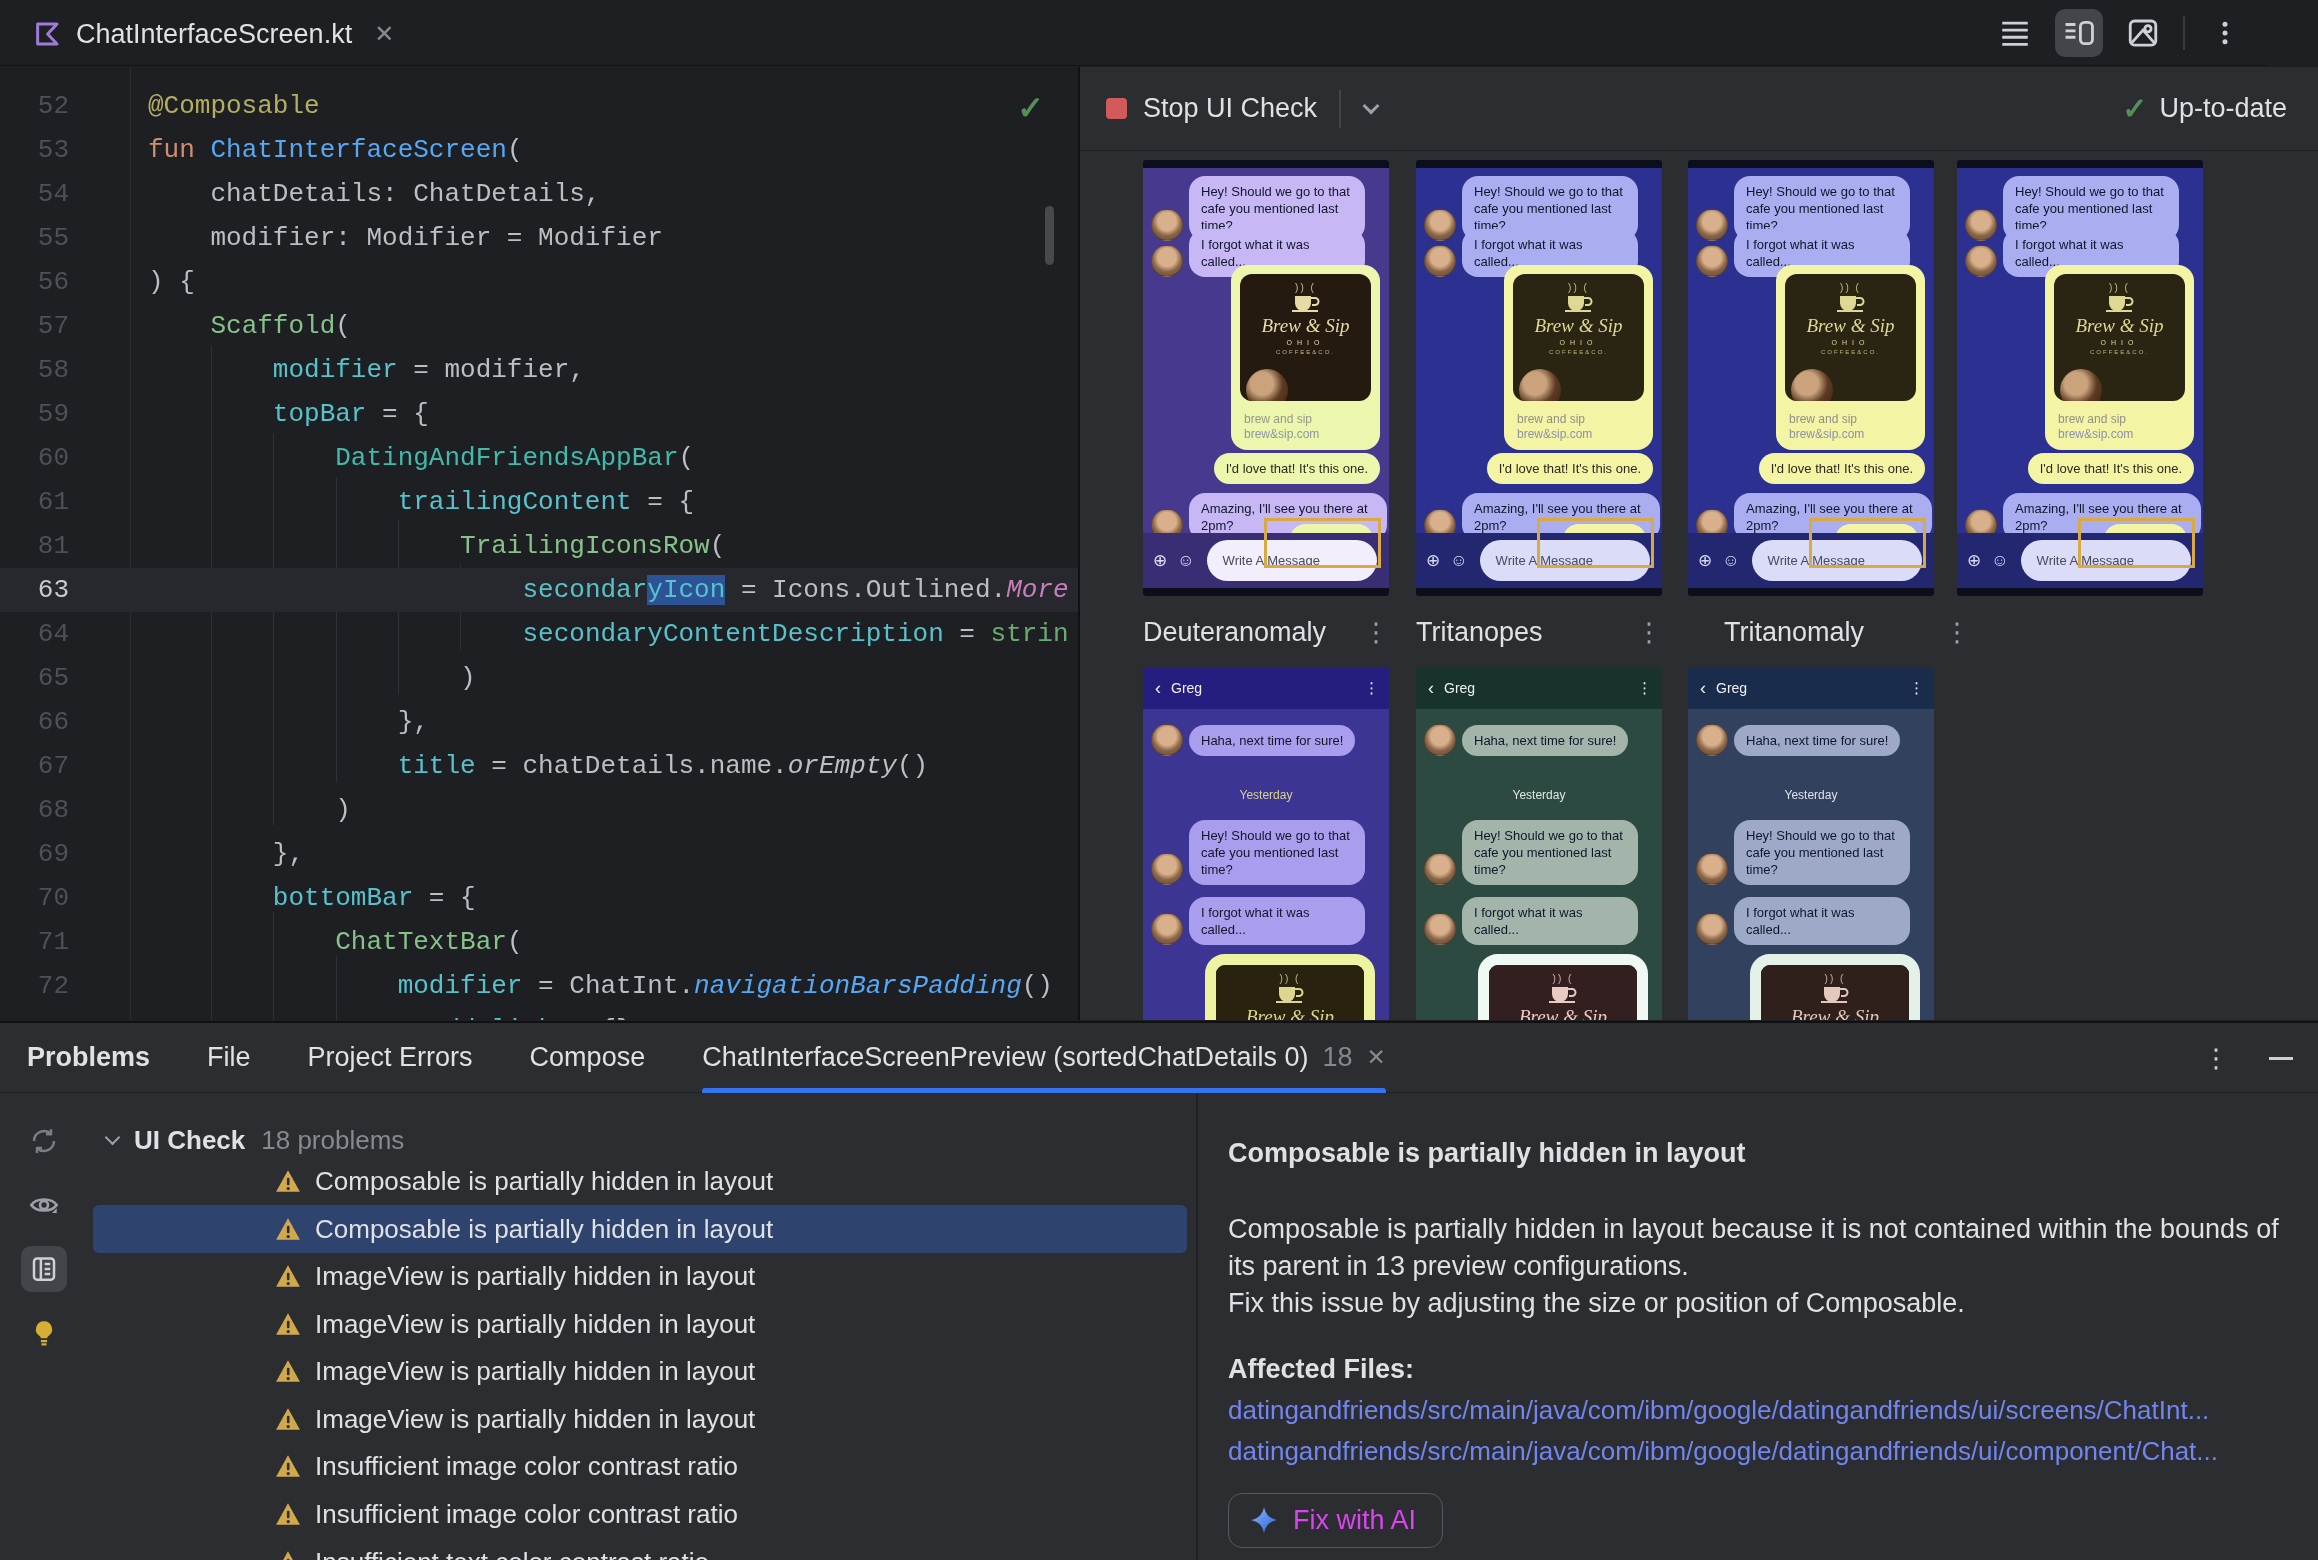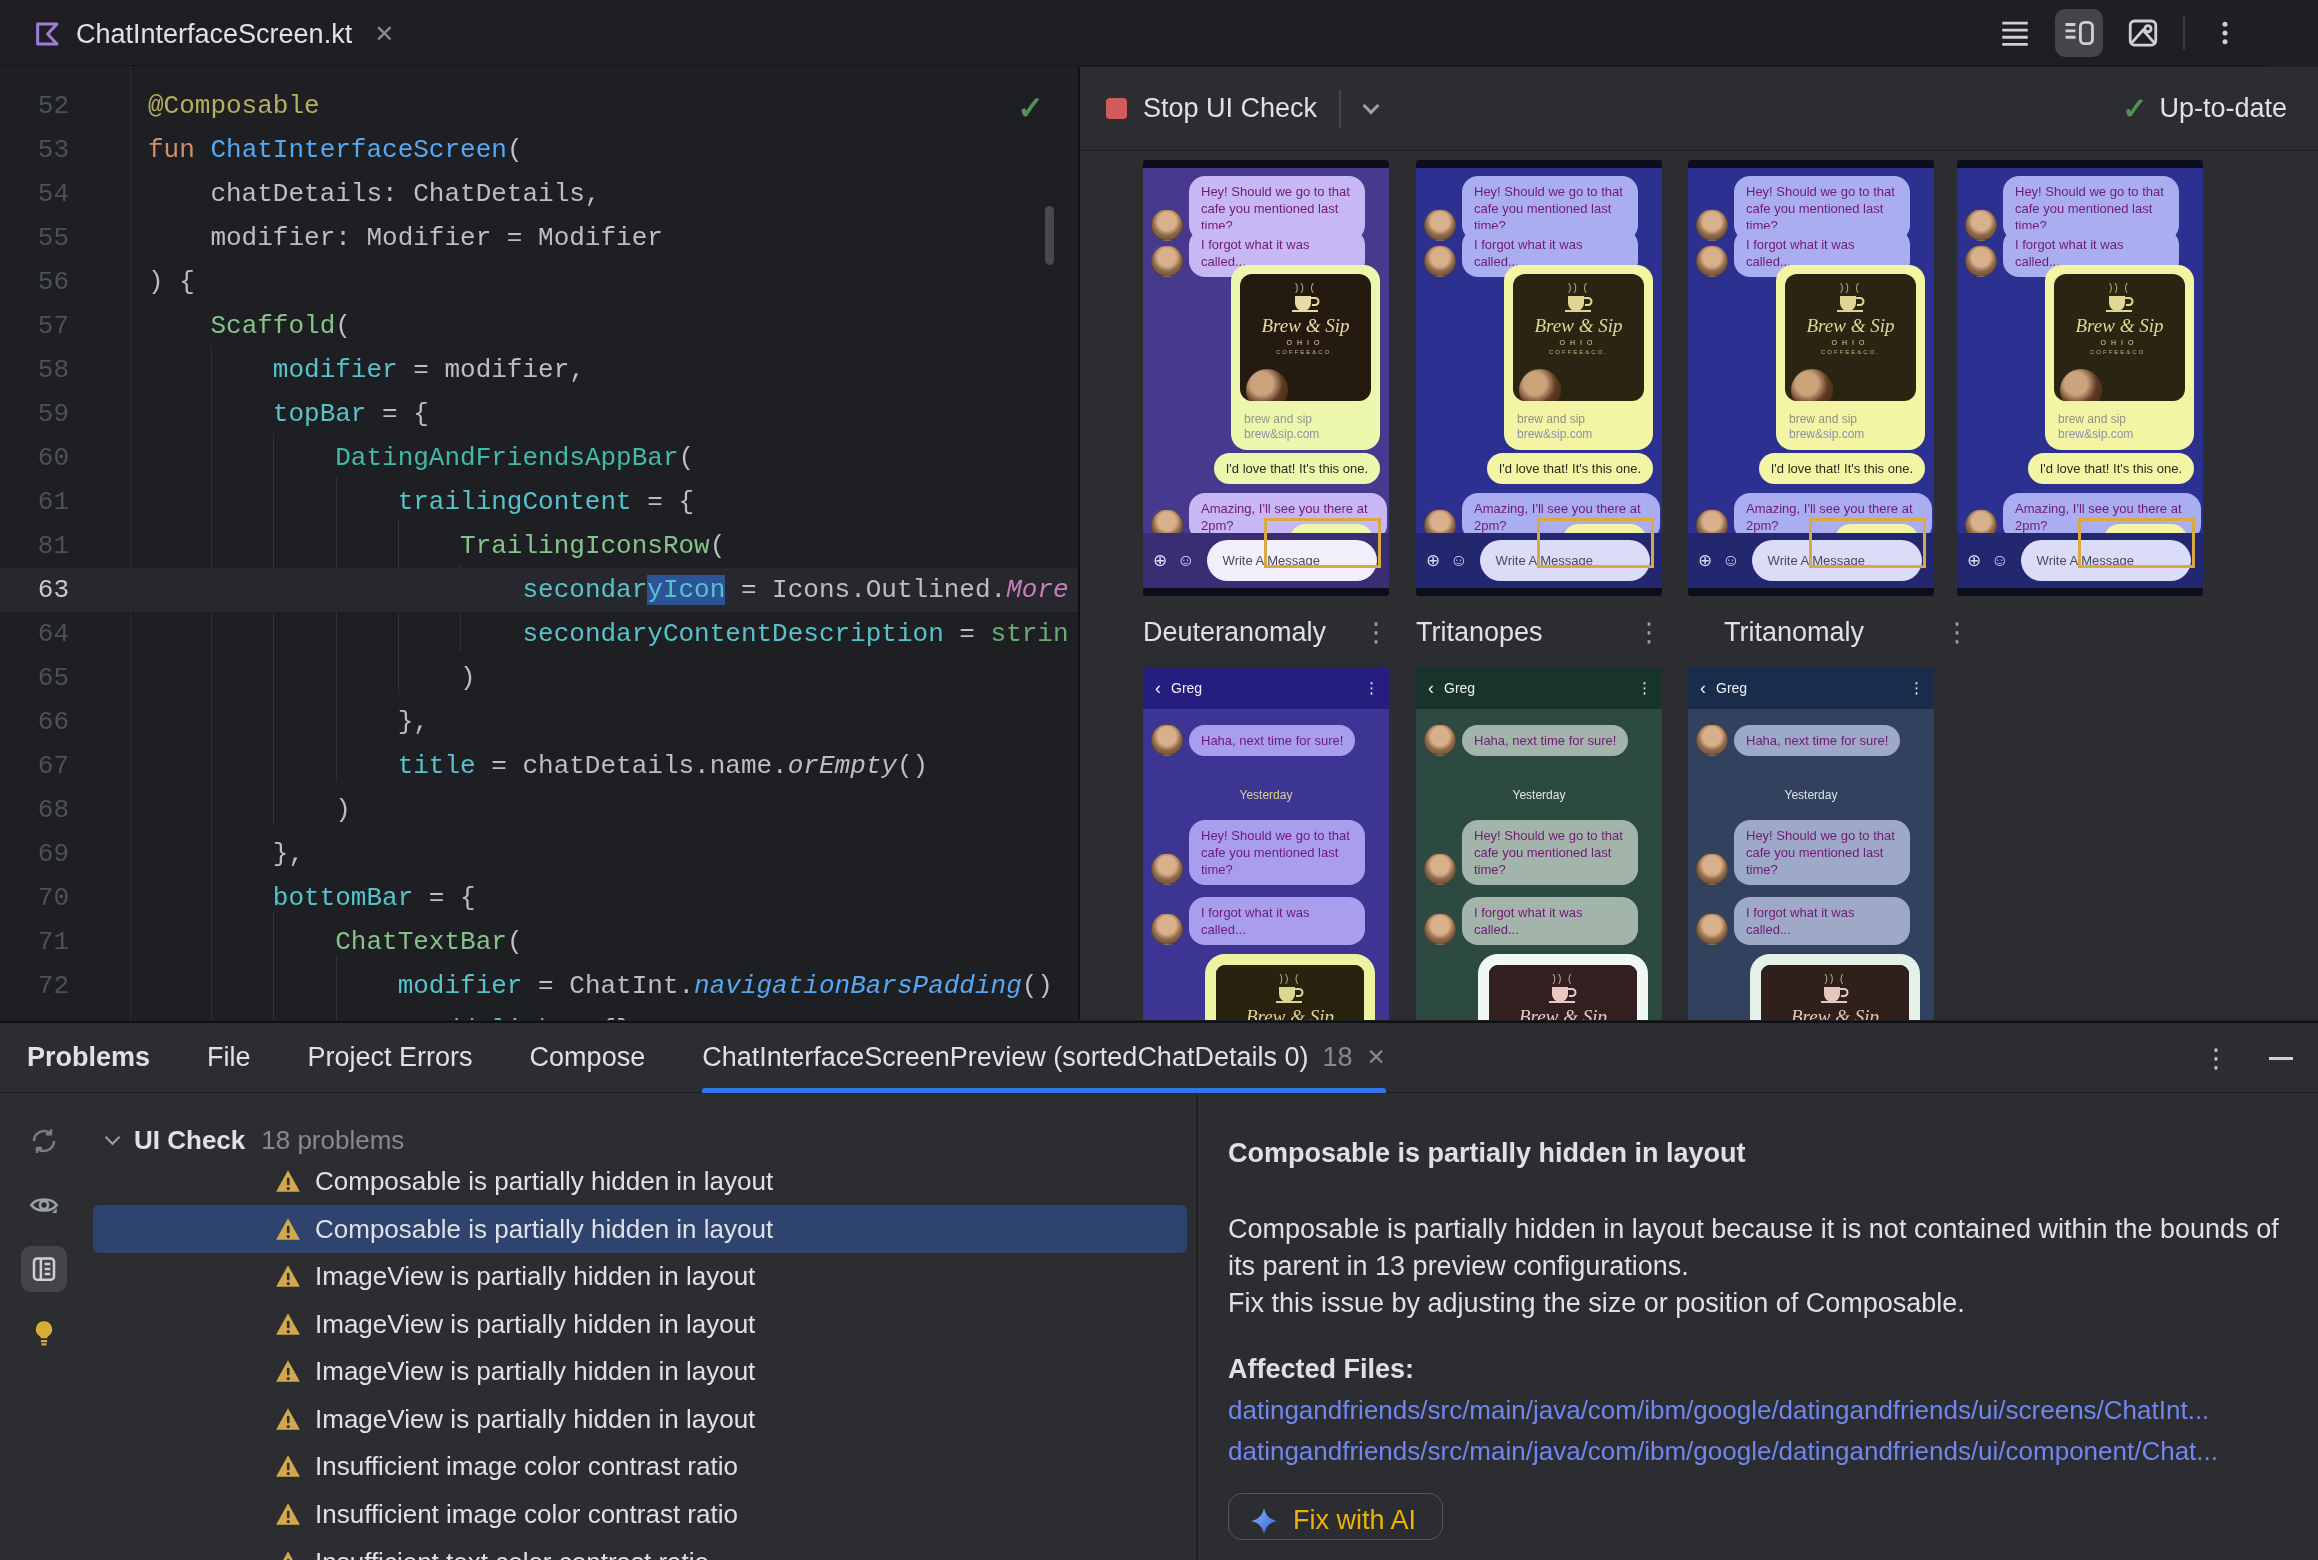--- a/index.html
+++ b/index.html
@@ -46,21 +46,21 @@
   .stop-square { width:21px; height:21px; border-radius:4px; background:#d15b5b; }
   .stop-label { font-size:27px; color:#dfe1e5; }
   .pv-sep { width:2px; height:38px; background:#43454a; margin-left:22px; }
   .chev { width:12px; height:12px; border-right:3px solid #9da0a8; border-bottom:3px solid #9da0a8; transform:rotate(45deg); margin:-6px 0 0 24px; }
   .uptodate { margin-left:auto; margin-right:32px; display:flex; align-items:center; gap:12px; }
   .uptodate .ck { color:#549159; font-size:30px; font-weight:bold; }
   .uptodate .txt { font-size:27px; color:#dfe1e5; }
   #pv-canvas { position:absolute; left:0; top:85px; width:1239px; height:868px; overflow:hidden; }
   .phone { position:absolute; width:246px; overflow:hidden; border-radius:3px; }
   .bezel { position:absolute; left:0; width:100%; background:#0d0e1c; }
-  .bubble { border-radius:16px; padding:7px 12px; font-size:13px; line-height:17px; color:#701a75; max-width:176px; }
+  .bubble { border-radius:16px; padding:7px 12px; font-size:13px; line-height:17px; color:#0f172a; max-width:176px; }
   .mrow { position:absolute; display:flex; align-items:flex-end; gap:6px; left:8px; }
   .avatar { width:32px; height:32px; border-radius:50%; background:radial-gradient(circle at 50% 38%, #d9b08c 0 38%, #8a6547 60%, #5d4330 100%); flex:0 0 32px; border:1px solid rgba(0,0,0,.25); }
   .card { position:absolute; border-radius:16px; overflow:hidden; }
   .card-img { position:relative; border-radius:12px; margin:9px; overflow:hidden; display:flex; flex-direction:column; align-items:center; }
   .ci-steam { font-size:10px; letter-spacing:2px; margin-top:8px; opacity:.85; }
   .ci-brand { font-family:"Liberation Serif", serif; font-style:italic; font-size:19px; margin-top:2px; }
   .ci-sub { font-size:7px; letter-spacing:5px; margin-top:2px; }
   .ci-arc { font-size:6px; letter-spacing:2px; margin-top:3px; opacity:.8; }
   .ci-cup { position:absolute; left:6px; bottom:-10px; width:42px; height:42px; border-radius:50%; background:radial-gradient(circle at 38% 35%, #caa37c 0 30%, #5d3a22 55%, #3a2113 100%); }
   .card-cap1 { font-size:12px; padding:2px 7px 0 13px; }
@@ -98,21 +98,21 @@
   .pitem { position:absolute; left:0px; width:1094px; height:48px; display:flex; align-items:center; gap:14px; padding-left:188px; font-size:26px; color:#dfe1e5; cursor:pointer; }
   .pitem.sel { background:#2e436e; border-radius:6px; left:6px; padding-left:182px; }
   .warnic { width:26px; height:24px; flex:0 0 26px; }
   #pdivider { width:2px; height:100%; background:#1e1f22; }
   #pdetail { position:relative; flex:1; height:100%; padding:44px 30px 0 30px; }
   #pd-title { font-size:27px; font-weight:bold; }
   #pd-body { margin-top:42px; font-size:27px; line-height:37px; max-width:1074px; }
   #pd-fix { font-size:27px; line-height:37px; }
   #pd-affected { margin-top:32px; font-size:27px; font-weight:bold; }
   .pd-link { display:block; margin-top:10px; font-size:26px; color:#7186f0; text-decoration:none; cursor:pointer; }
-  #fix-btn { margin-top:26px; display:inline-flex; align-items:center; gap:14px; border:1px solid #55585e; border-radius:14px; padding:11px 26px 3px 20px; font-size:27px; color:#eab308; cursor:pointer; background:transparent; font-family:"Liberation Sans", sans-serif; }
+  #fix-btn { margin-top:26px; display:inline-flex; gap:14px; border:1px solid #55585e; border-radius:14px; padding:11px 26px 11px 20px; font-size:27px; color:#d946ef; cursor:pointer; background:transparent; font-family:"Liberation Sans", sans-serif; }
   svg { display:block; }
 </style>
 </head>
 <body>
 
 <div id="root">
 
   <div id="titlebar">
     <div class="ed-tab">
       <span class="kticon">

